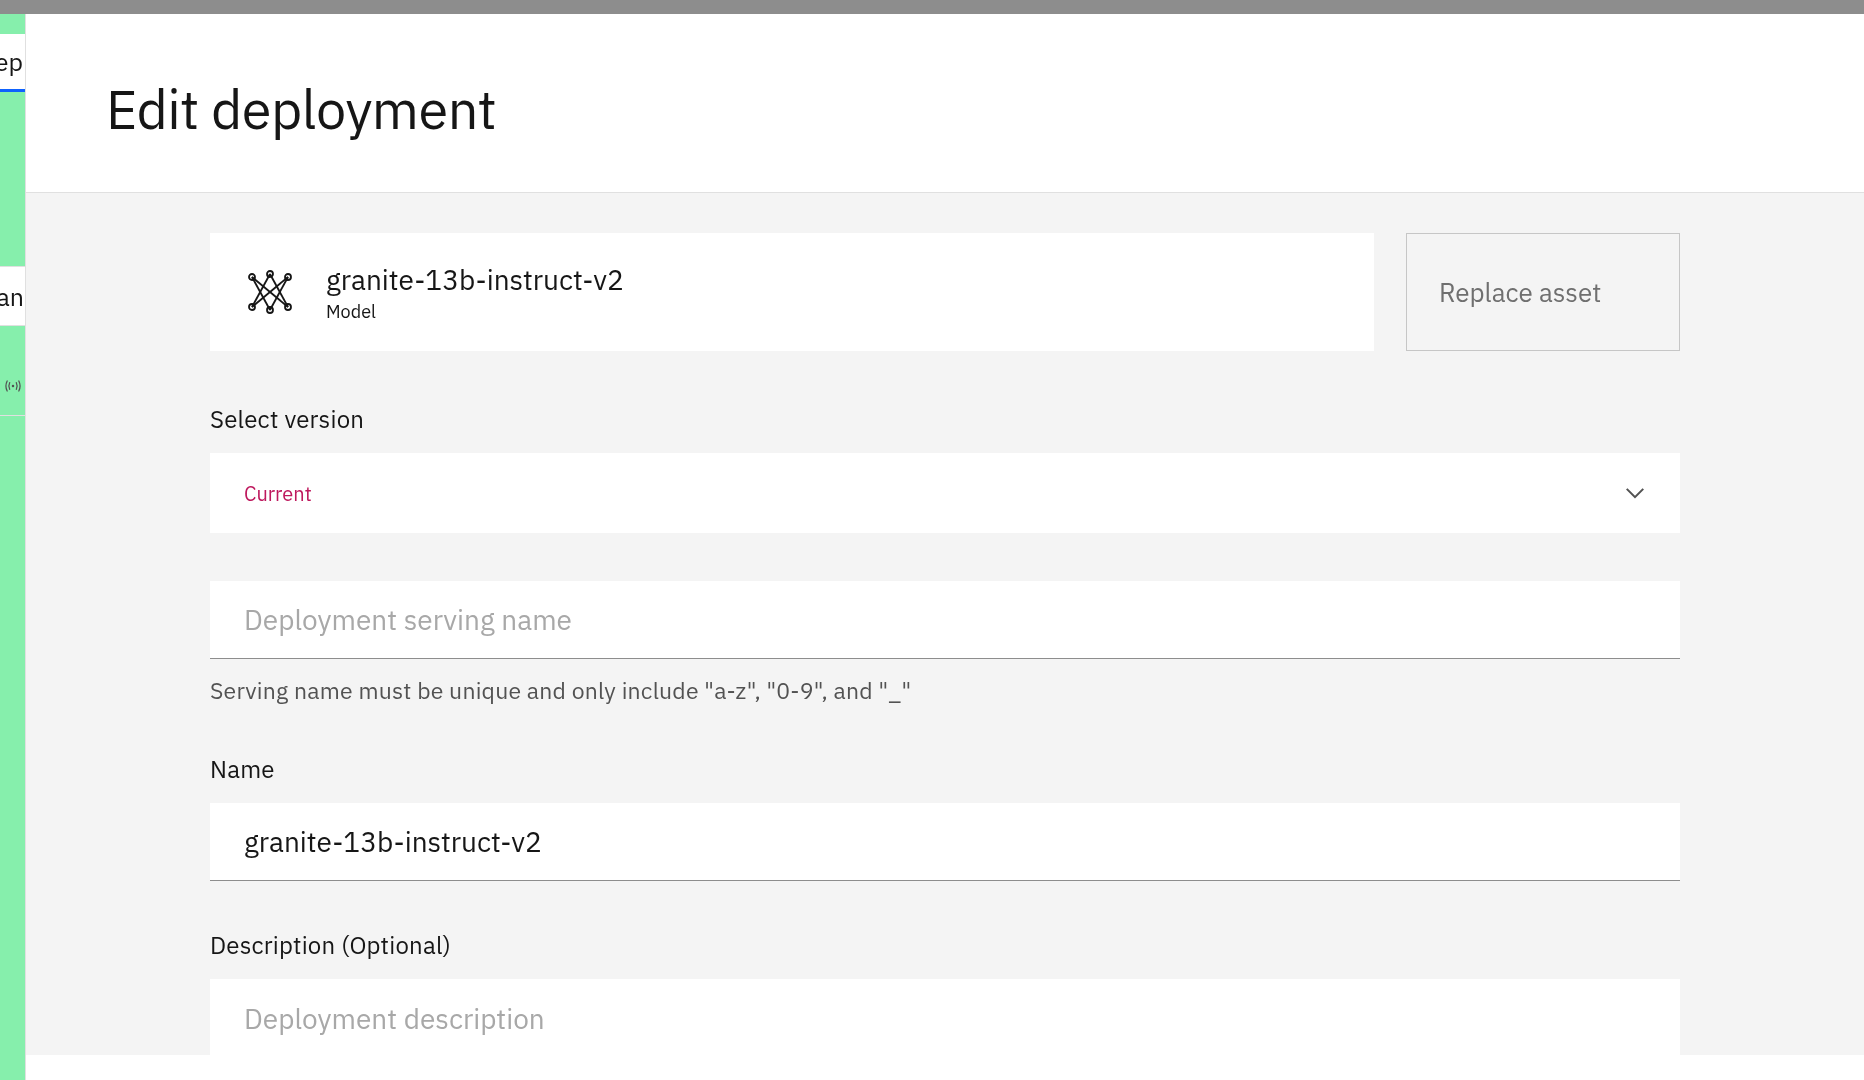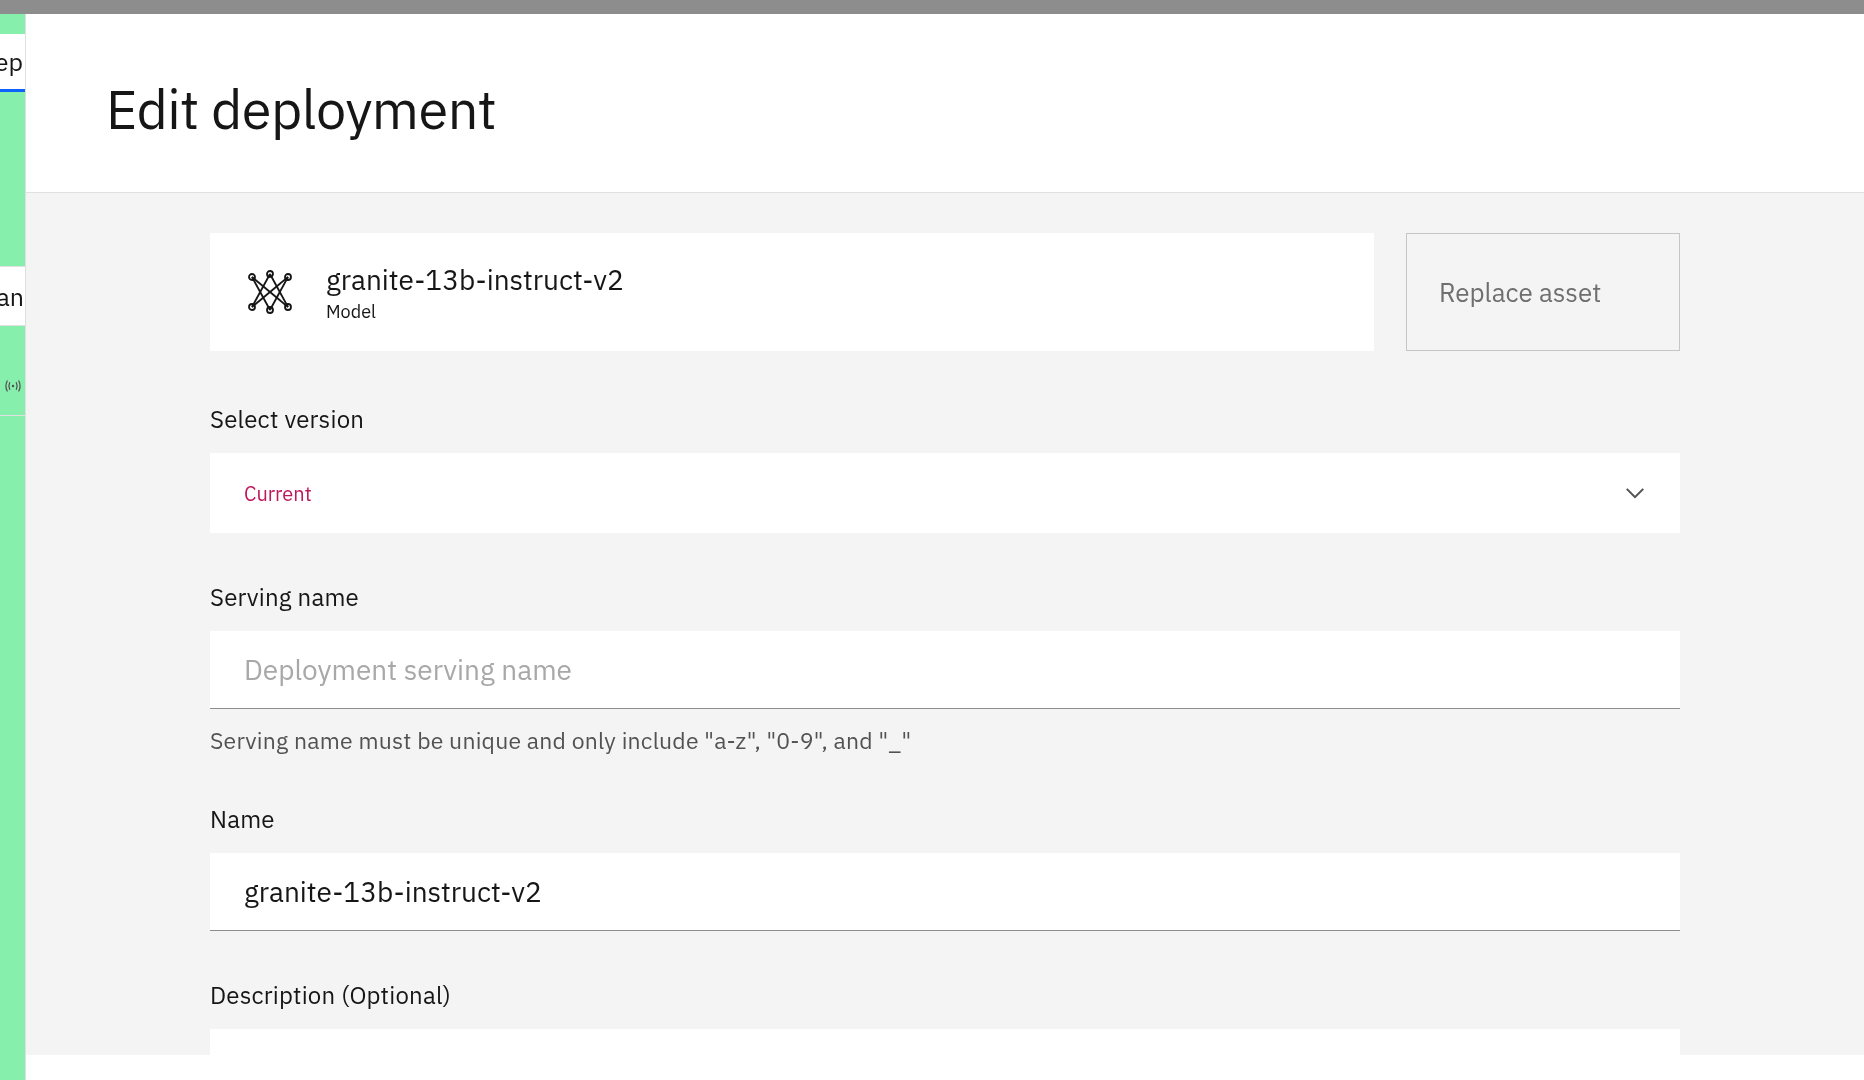--- a/index.html
+++ b/index.html
@@ -275,21 +275,20 @@
         <div class="field-label">Select version</div>
         <div class="select-wrap">
           <span class="select-value">Current</span>
           <svg class="select-chevron" viewBox="0 0 16 16">
             <path d="M2 5 L8 11 L14 5" stroke="currentColor" stroke-width="1.5" fill="none"></path>
           </svg>
         </div>
       </div>
 
       <div class="field-group">
-        <div class="field-label">Serving name</div>
         <input type="text" class="text-input" placeholder="Deployment serving name" style="">
         <div class="helper-text">Serving name must be unique and only include "a-z", "0-9", and "_"</div>
       </div>
 
       <div class="field-group">
         <div class="field-label">Name</div>
         <input type="text" class="text-input" value="granite-13b-instruct-v2" style="">
       </div>
 
       <div class="field-group">

